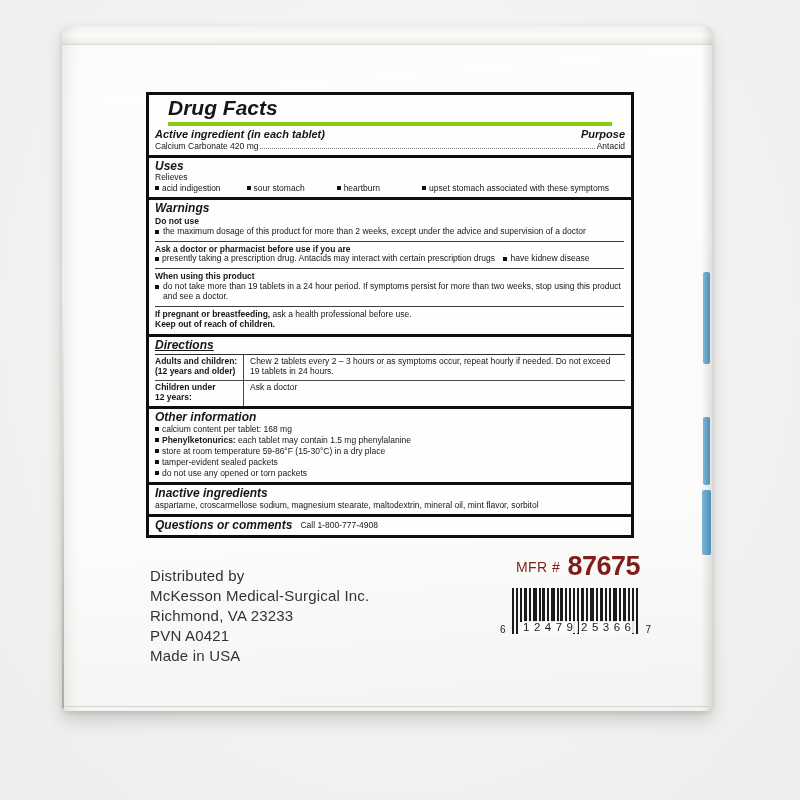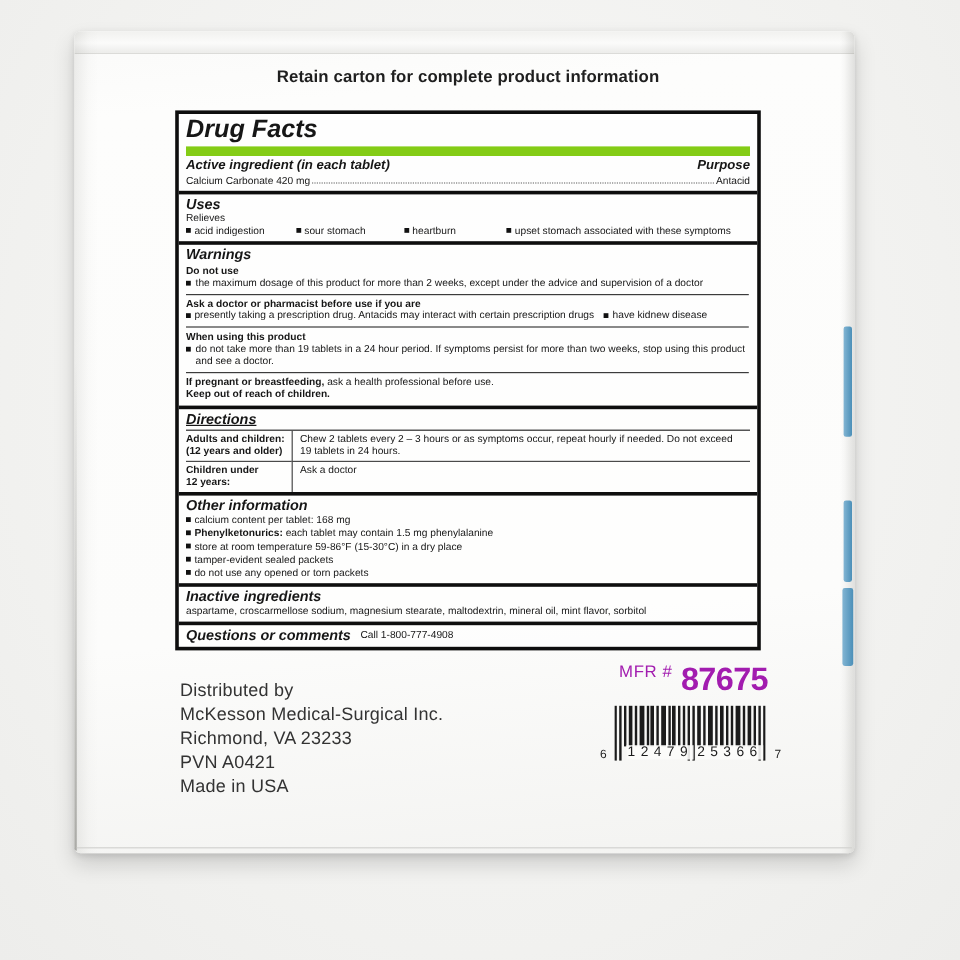--- a/index.html
+++ b/index.html
@@ -50,21 +50,21 @@
   .retain { position:absolute; left:146px; top:55px; width:488px; text-align:center;
             font-size:14px; font-weight:bold; color:#1f1f1f; letter-spacing:0.1px; }
 
   
   .df {
     position:absolute; left:146px; top:92px; width:488px;
     border:3px solid #0e0e0e; background:rgba(255,255,255,0.55);
     color:#161616; font-size:8.5px; line-height:1.16;
   }
   .df-title { font-size:21px; font-weight:bold; font-style:italic; line-height:1.05;
-              padding:2px 0 3px; margin:0 6px; border-bottom:8px solid #84cc16; }
+              padding:2px 0 3px; margin:0 19px; border-bottom:4px solid #84cc16; }
   .df-sec { padding:2px 6px 3px; }
   .df-sec.thick { border-top:3px solid #0e0e0e; }
   .sec-head { font-size:12px; font-weight:bold; font-style:italic; line-height:1.15; }
   .bold { font-weight:bold; }
   .row-flex { display:flex; justify-content:space-between; align-items:baseline; }
   .leader { flex:1; border-bottom:1px dotted #777; margin:0 2px 2px; height:8px; }
   .sq { display:inline-block; width:4px; height:4px; background:#111; margin:0 3px 1px 0; vertical-align:middle; }
   .bullet-hang { position:relative; padding-left:8px; }
   .bullet-hang::before { content:""; position:absolute; left:0; top:3px; width:4px; height:4px; background:#111; }
   .hr { height:1px; background:#3c3c3c; margin:3px 1px 2px 0; }
@@ -79,21 +79,21 @@
   .dir-cell.val { border-left:1px solid #4a4a4a; padding-left:6px; }
   .dir-row1 { border-bottom:1px solid #4a4a4a; }
   .oi-line { padding:0.5px 0; }
   .q-row { display:flex; align-items:center; }
   .q-row .q-text { margin-left:8px; font-size:8.5px; }
 
   
   .address { position:absolute; left:150px; top:566px; font-size:15px; line-height:20px;
              color:#333; letter-spacing:0.2px; }
   .mfr { position:absolute; left:470px; top:551px; width:170px; display:flex;
-         justify-content:flex-end; align-items:flex-start; gap:7px; color:#a21caf; }
+         justify-content:flex-end; align-items:center; gap:7px; color:#7f1d1d; }
   .mfr-label { font-size:14px; letter-spacing:0.5px; }
   .mfr-number { font-size:27px; font-weight:bold; letter-spacing:-0.5px; }
   .barcode { position:absolute; left:512px; top:588px; width:126px; height:58px; }
   .bc-digit { position:absolute; font-size:10px; color:#222; }
   .bc-left { left:-12px; top:36px; }
   .bc-right { right:-13px; top:36px; }
   .bc-group { position:absolute; top:33px; font-size:11.5px; letter-spacing:4.5px; color:#1c1c1c; background:rgba(252,252,251,0.9); padding:0 1px; }
   .bc-g1 { left:10px; }
   .bc-g2 { left:68px; }
 </style>
@@ -107,21 +107,20 @@
     <div class="carton-left-shade"></div>
     <div class="carton-left-line"></div>
     <div class="carton-right-shade"></div>
     <div class="carton-bottom-crease"></div>
   </div>
 
   <div class="blue-strip s1"></div>
   <div class="blue-strip s2"></div>
   <div class="blue-strip s3"></div>
 
-  <div class="retain">Retain carton for complete product information</div>
 
   <div class="df">
 
     <div class="df-title">Drug Facts</div>
 
     <div class="df-sec">
       <div class="row-flex">
         <span class="sec-head" style="font-size:11px">Active ingredient (in each tablet)</span>
         <span class="sec-head" style="font-size:11px">Purpose</span>
       </div>

